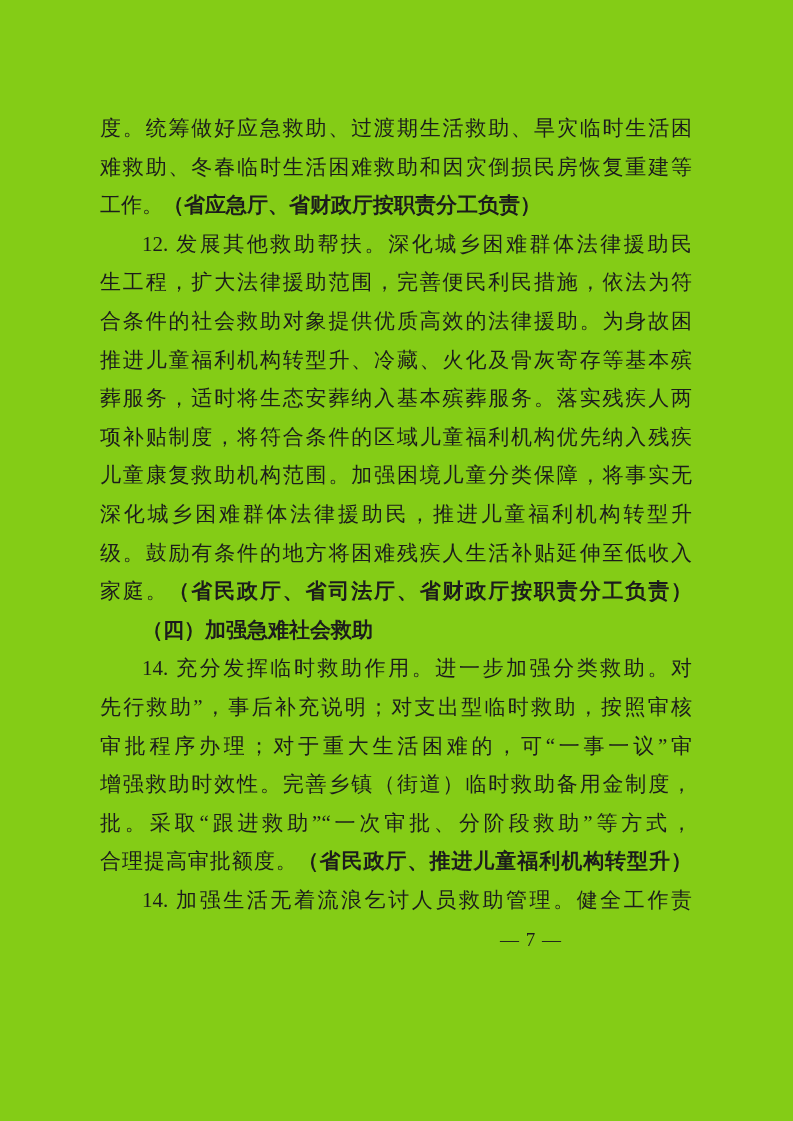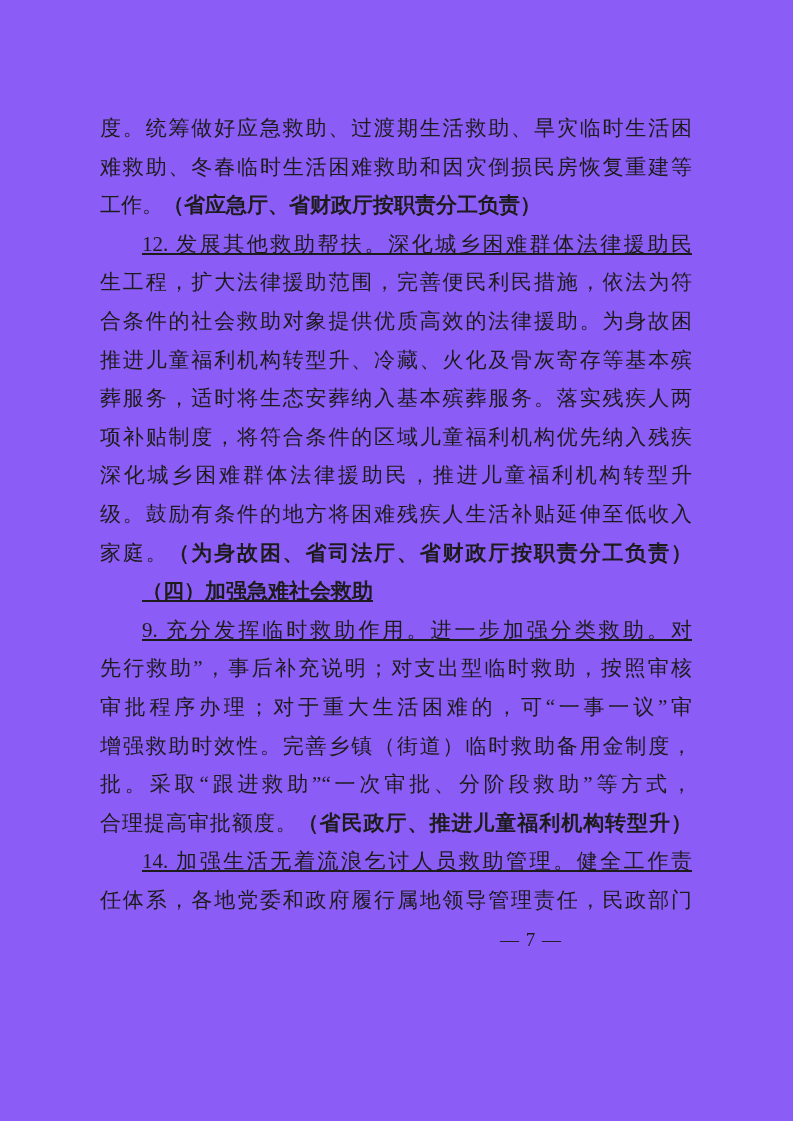--- a/index.html
+++ b/index.html
@@ -7,21 +7,21 @@
   html, body {
     width: 793px;
     height: 1121px;
     background: #ffffff;
   }
 
   .page {
     position: relative;
     width: 793px;
     height: 1121px;
-    background: #8b5cf6;
+    background: #84cc16;
     font-family: "Liberation Serif", "DejaVu Serif", serif;
     color: #1c1c1c;
     padding: 109px 101px 0 100px;
     overflow: hidden;
   }
 
   .content { width: 592px; }
 
   .line {
     font-size: 21px;
@@ -30,21 +30,21 @@
     text-align: justify;
     text-align-last: justify;
     overflow: hidden;
   }
 
   .line.left {
     text-align: center;
     text-align-last: left;
   }
 
-  .line.indent { padding-left: 42px; text-decoration: underline; }
+  .line.indent { padding-left: 42px; }
 
   .seg-b { font-weight: bold; }
 
   .page-number {
     margin-top: 10px;
     text-align: right;
     padding-right: 130px;
     font-size: 19px;
     letter-spacing: 1px;
     color: #1c1c1c;
@@ -59,32 +59,32 @@
     <div class="line"><span class="seg">度。统筹做好应急救助、过渡期生活救助、旱灾临时生活困</span></div>
     <div class="line"><span class="seg">难救助、冬春临时生活困难救助和因灾倒损民房恢复重建等</span></div>
     <div class="line left"><span class="seg">工作。</span><span class="seg seg-b">（省应急厅、省财政厅按职责分工负责）</span></div>
 
     <div class="line indent"><span class="seg">12. 发展其他救助帮扶。深化城乡困难群体法律援助民</span></div>
     <div class="line"><span class="seg">生工程，扩大法律援助范围，完善便民利民措施，依法为符</span></div>
     <div class="line"><span class="seg">合条件的社会救助对象提供优质高效的法律援助。为身故困</span></div>
     <div class="line"><span class="seg">推进儿童福利机构转型升、冷藏、火化及骨灰寄存等基本殡</span></div>
     <div class="line"><span class="seg">葬服务，适时将生态安葬纳入基本殡葬服务。落实残疾人两</span></div>
     <div class="line"><span class="seg">项补贴制度，将符合条件的区域儿童福利机构优先纳入残疾</span></div>
+    <div class="line"><span class="seg">儿童康复救助机构范围。加强困境儿童分类保障，将事实无</span></div>
     <div class="line"><span class="seg">深化城乡困难群体法律援助民，推进儿童福利机构转型升</span></div>
     <div class="line"><span class="seg">级。鼓励有条件的地方将困难残疾人生活补贴延伸至低收入</span></div>
-    <div class="line"><span class="seg">家庭。</span><span class="seg seg-b">（为身故困、省司法厅、省财政厅按职责分工负责）</span></div>
+    <div class="line"><span class="seg">家庭。</span><span class="seg seg-b">（省民政厅、省司法厅、省财政厅按职责分工负责）</span></div>
 
     <div class="line indent left"><span class="seg seg-b">（四）加强急难社会救助</span></div>
 
-    <div class="line indent"><span class="seg">9. 充分发挥临时救助作用。进一步加强分类救助。对</span></div>
+    <div class="line indent"><span class="seg">14. 充分发挥临时救助作用。进一步加强分类救助。对</span></div>
     <div class="line"><span class="seg">先行救助”，事后补充说明；对支出型临时救助，按照审核</span></div>
     <div class="line"><span class="seg">审批程序办理；对于重大生活困难的，可“一事一议”审</span></div>
     <div class="line"><span class="seg">增强救助时效性。完善乡镇（街道）临时救助备用金制度，</span></div>
     <div class="line"><span class="seg">批。采取“跟进救助”“一次审批、分阶段救助”等方式，</span></div>
     <div class="line"><span class="seg">合理提高审批额度。</span><span class="seg seg-b">（省民政厅、推进儿童福利机构转型升）</span></div>
 
     <div class="line indent"><span class="seg">14. 加强生活无着流浪乞讨人员救助管理。健全工作责</span></div>
-    <div class="line"><span class="seg">任体系，各地党委和政府履行属地领导管理责任，民政部门</span></div>
 
   </div>
 
   <div class="page-number">— 7 —</div>
 </div>
 
 </body></html>

